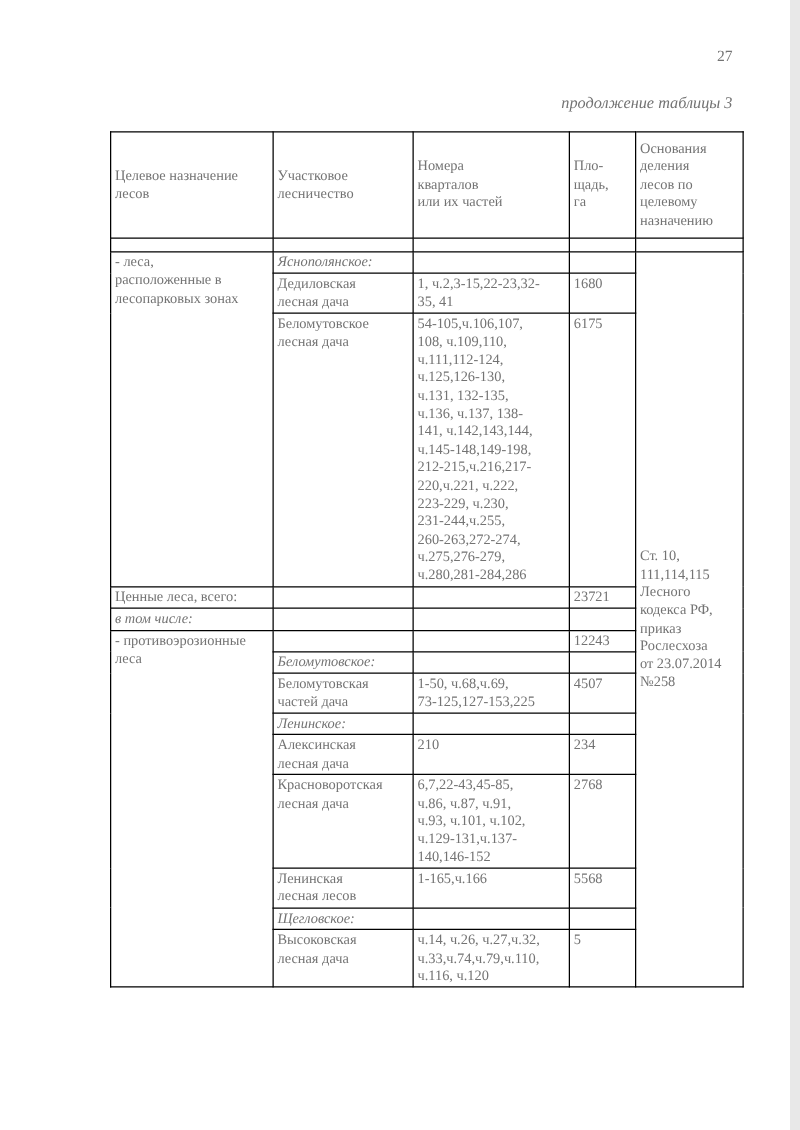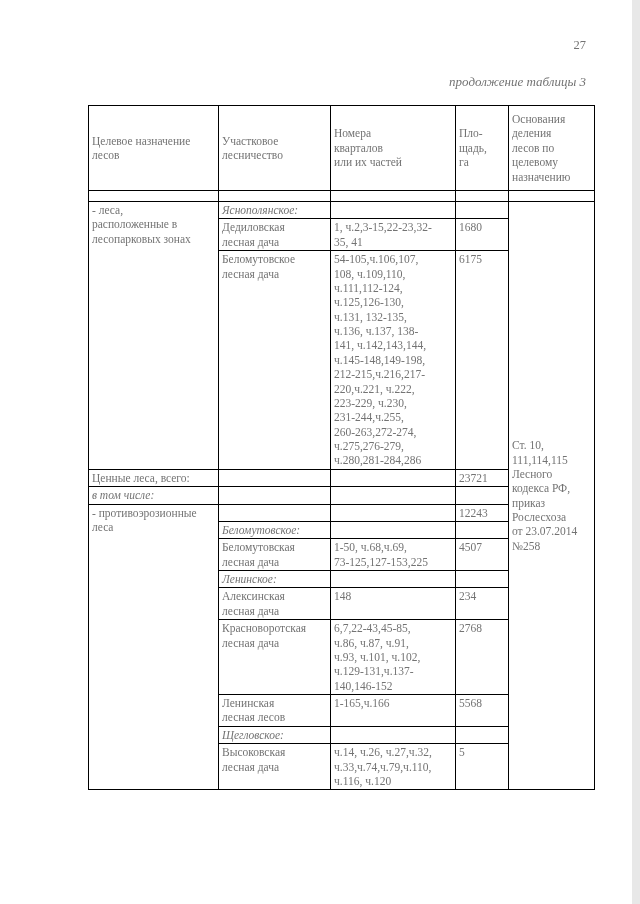--- a/index.html
+++ b/index.html
@@ -159,36 +159,36 @@
     </tr>
 
     <tr>
       <td class="it">Беломутовское:</td>
       <td></td>
       <td></td>
     </tr>
 
     <tr>
       <td>Беломутовская
-лесная дача</td>
+частей дача</td>
       <td class="ctr">1-50, ч.68,ч.69,
 73-125,127-153,225</td>
       <td class="ctr">4507</td>
     </tr>
 
     <tr>
       <td class="it">Ленинское:</td>
       <td></td>
       <td></td>
     </tr>
 
     <tr>
       <td>Алексинская
 лесная дача</td>
-      <td class="ctr">148</td>
+      <td class="ctr">210</td>
       <td class="ctr">234</td>
     </tr>
 
     <tr>
       <td>Красноворотская
 лесная дача</td>
       <td class="ctr">6,7,22-43,45-85,
 ч.86, ч.87, ч.91,
 ч.93, ч.101, ч.102,
 ч.129-131,ч.137-

